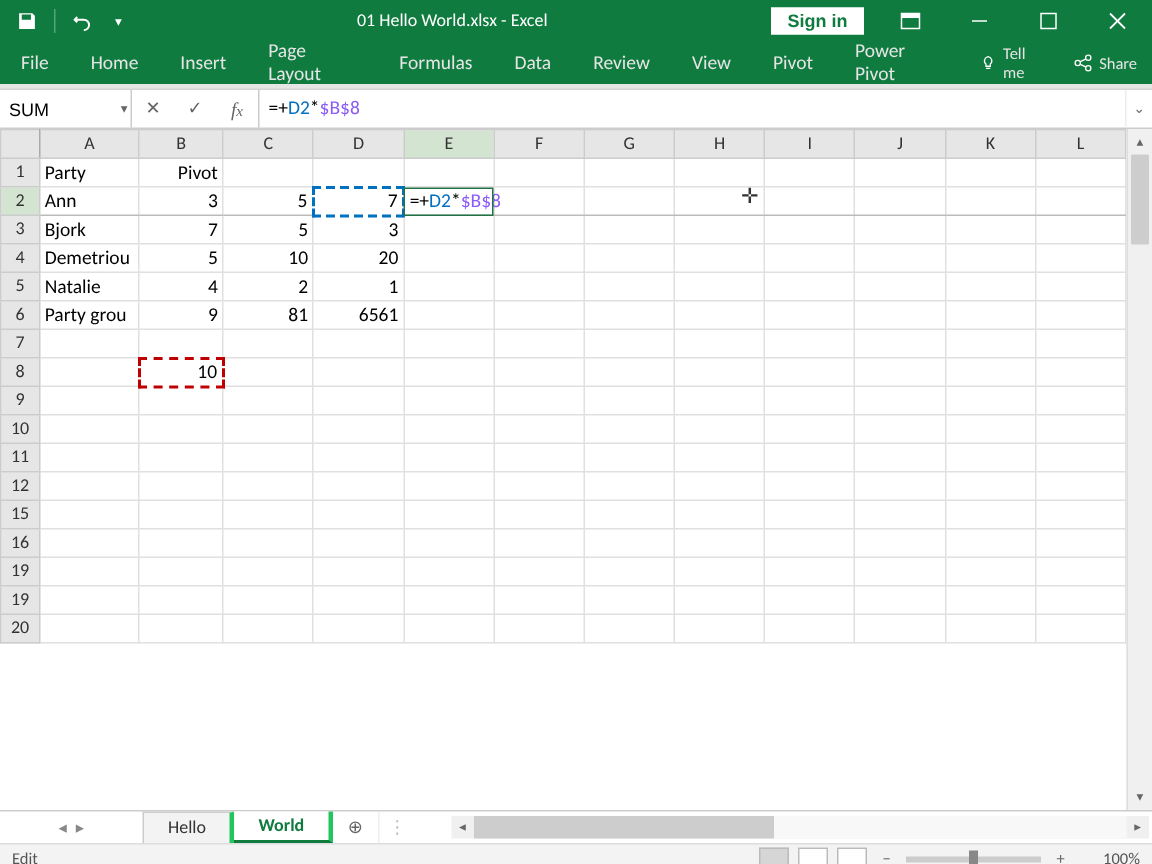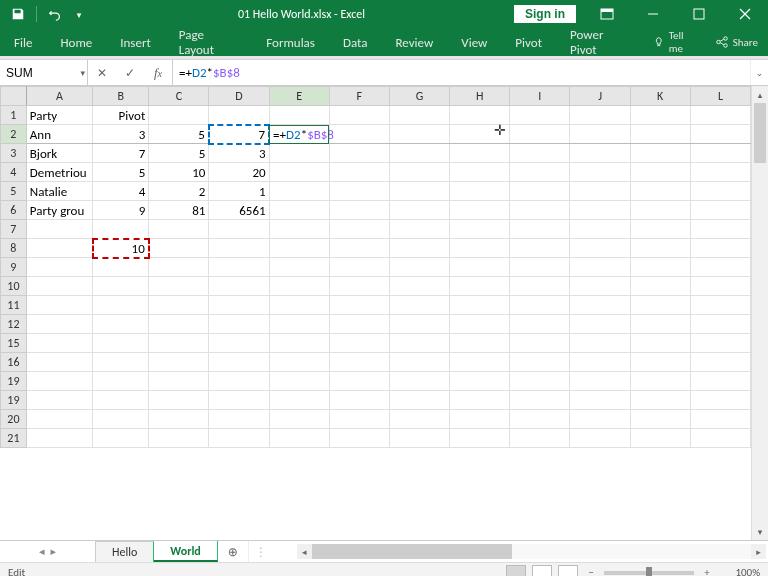--- a/index.html
+++ b/index.html
@@ -56,21 +56,21 @@
   .vscroll .thumb { position: absolute; top: 17px; height: 60px; left: 2px; right: 2px; background: #cdcdcd; border-radius: 1px; }
 
   
   .ftext-blue { color: #0070c0; }
   .ftext-red { color: #8b5cf6; }
 
   
   .sheetbar { height: 22px; background: #fff; border-top: 1px solid #ccc; display: flex; align-items: stretch; font-size: 12px; }
   .sheet-nav { width: 96px; display: flex; align-items: center; justify-content: center; gap: 6px; border-right: 1px solid #ccc; color: #888; }
   .sheet-nav span { cursor: pointer; font-size: 11px; }
-  .sheet-tab { padding: 0 16px; display: flex; align-items: center; border-right: 1px solid #22c55e; border-top: 1px solid #ccc; background: #f3f3f3; color: #333; cursor: pointer; }
+  .sheet-tab { padding: 0 16px; display: flex; align-items: center; border-right: 3px solid #22c55e; border-top: 1px solid #ccc; background: #f3f3f3; color: #333; cursor: pointer; }
   .sheet-tab.active { background: #fff; border-bottom: 2px solid #0f7b3f; border-top: none; color: #0f7b3f; font-weight: 600; }
   .sheet-add { width: 30px; display: flex; align-items: center; justify-content: center; color: #666; cursor: pointer; }
   .sheet-spacer { flex: 1; border-left: 1px solid #eee; display: flex; align-items: center; }
   .hscroll { flex: 1; display: flex; align-items: center; background: #f0f0f0; margin: 2px 2px 2px 30px; height: 15px; }
   .hscroll .btn { width: 15px; text-align: center; color: #666; font-size: 9px; cursor: pointer; }
   .hscroll .track { flex: 1; background: #f8f8f8; height: 15px; position: relative; }
   .hscroll .thumb { position: absolute; left: 0; width: 200px; top: 0; bottom: 0; background: #cdcdcd; }
 
   
   .statusbar { height: 20px; background: #f3f3f3; border-top: 1px solid #ddd; display: flex; align-items: center; font-size: 11px; color: #555; padding: 0 8px; }
@@ -465,35 +465,20 @@
             <td class="cell"></td>
             <td class="cell"></td>
             <td class="cell"></td>
             <td class="cell"></td>
             <td class="cell"></td>
             <td class="cell"></td>
             <td class="cell"></td>
             <td class="cell"></td>
             <td class="cell"></td>
           </tr>
-          <tr>
-            <td class="rownum">21</td>
-            <td class="cell"></td>
-            <td class="cell"></td>
-            <td class="cell"></td>
-            <td class="cell"></td>
-            <td class="cell"></td>
-            <td class="cell"></td>
-            <td class="cell"></td>
-            <td class="cell"></td>
-            <td class="cell"></td>
-            <td class="cell"></td>
-            <td class="cell"></td>
-            <td class="cell"></td>
-          </tr>
         </tbody>
     </table>
     <div class="cell-cursor">✛</div>
   </div>
   <div class="vscroll">
     <div class="up">▴</div>
     <div class="thumb"></div>
     <div class="down">▾</div>
   </div>
 </div>

